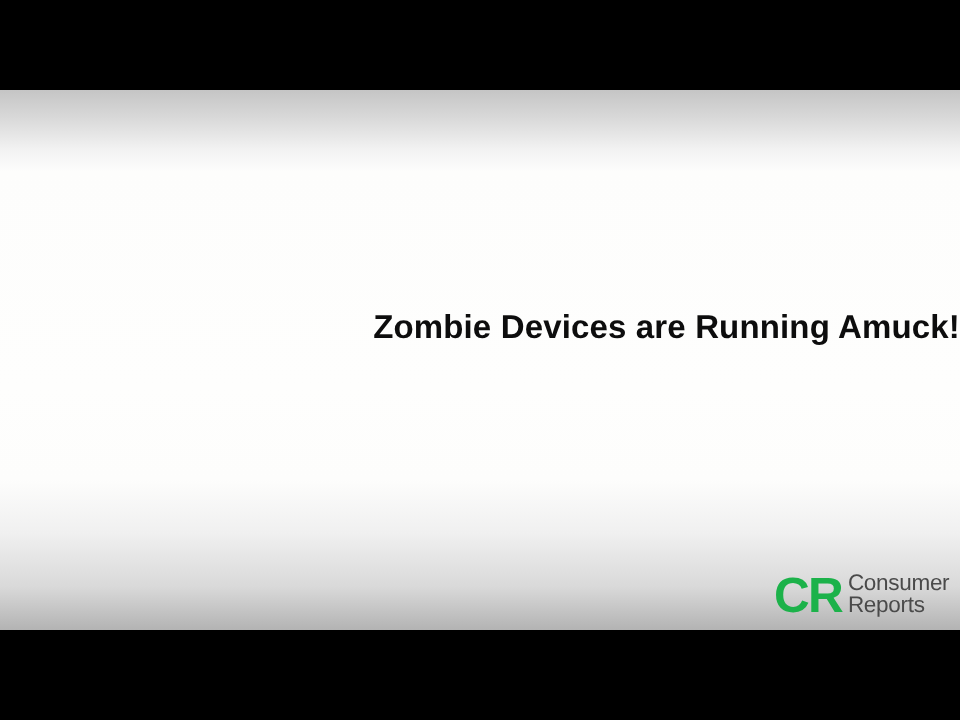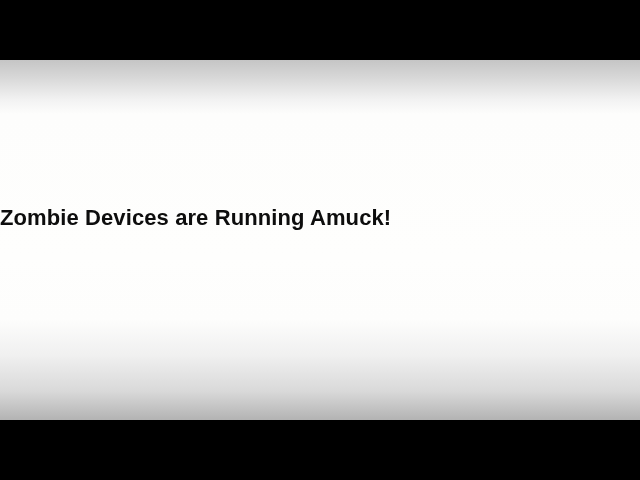--- a/index.html
+++ b/index.html
@@ -51,21 +51,21 @@
         #b3b3b3 100%);
     z-index: 1;
   }
 
   
   #slide-title {
     position: absolute;
     left: 0;
     top: 205px;
     width: 640px;
-    text-align: left;
+    text-align: right;
     font-size: 22px;
     font-weight: bold;
     color: #0d0d0d;
     letter-spacing: 0.1px;
     line-height: 26px;
     z-index: 3;
     white-space: nowrap;
   }
 
   
@@ -105,16 +105,23 @@
 <body>
 
 <div id="frame">
 
   <div id="letterbox-top" class="letterbox"></div>
 
   <div id="video-content"></div>
 
   <div id="slide-title">Zombie Devices are Running Amuck!</div>
 
+  <div id="brand-logo">
+    <span id="logo-monogram">CR</span>
+    <span id="logo-wordmark">
+      <span class="wordmark-line">Consumer</span>
+      <span class="wordmark-line">Reports</span>
+    </span>
+  </div>
 
   <div id="letterbox-bottom" class="letterbox"></div>
 
 </div>
 
 </body></html>

